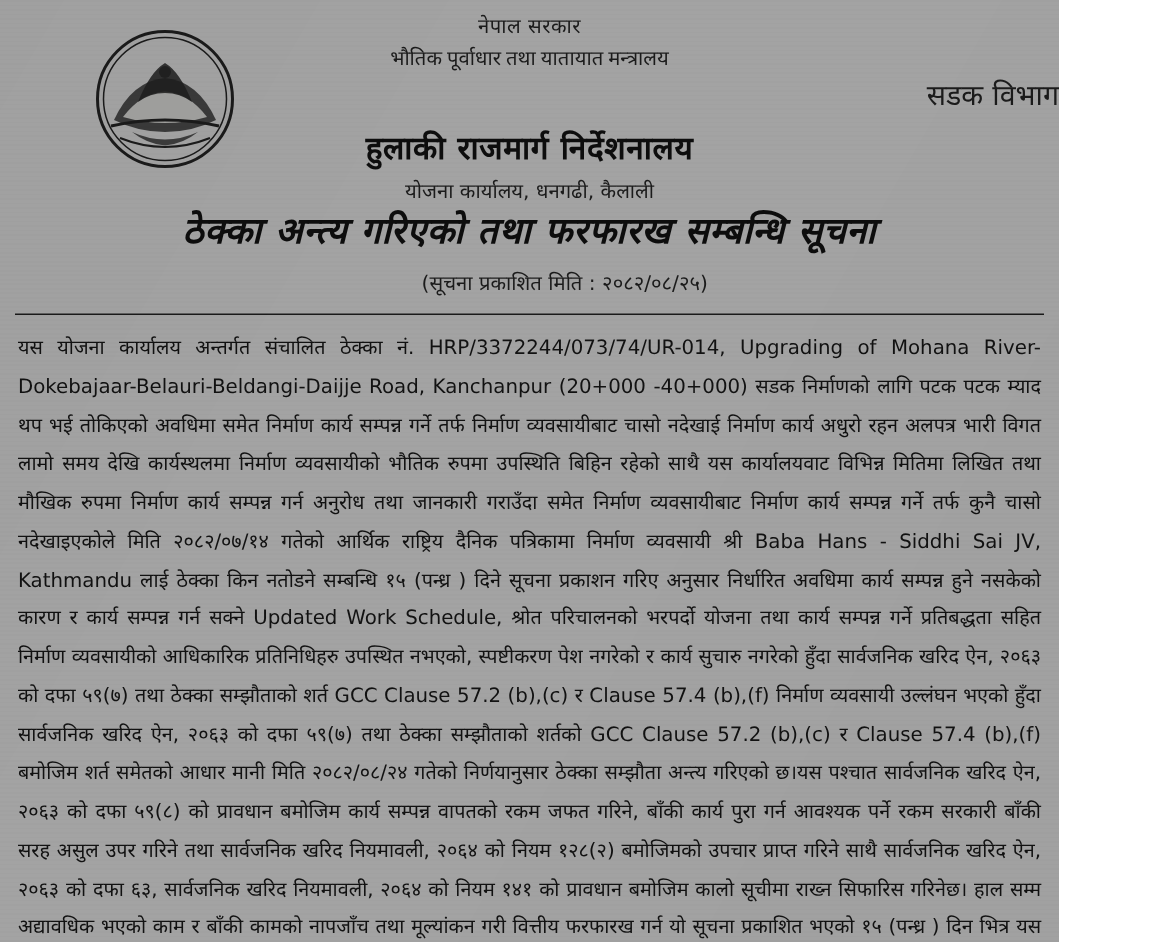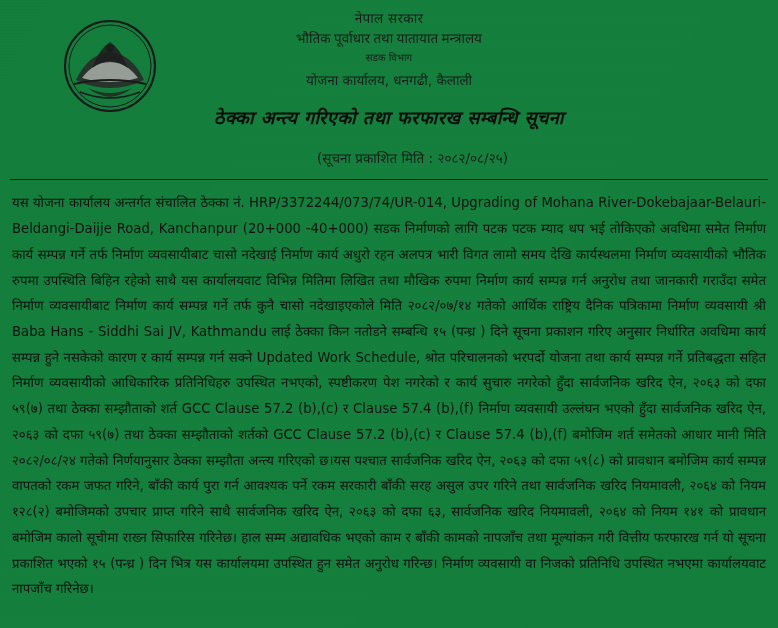--- a/index.html
+++ b/index.html
@@ -5,23 +5,23 @@
   html, body {
     margin: 0;
     padding: 0;
     background: #ffffff;
   }
   body {
     font-family: "DejaVu Sans", sans-serif;
   }
   .page {
     position: relative;
-    width: 778px;
+    width: 706px;
     height: 628px;
-    background: #15803d;
+    background: #a3a3a3;
     overflow: hidden;
     box-sizing: border-box;
   }
   
   .paper-texture {
     position: absolute;
     inset: 0;
     pointer-events: none;
     background:
       repeating-linear-gradient(0deg, rgba(0,0,0,0.012) 0px, rgba(0,0,0,0.012) 1px, rgba(255,255,255,0) 1px, rgba(255,255,255,0) 3px),
@@ -47,49 +47,49 @@
     letter-spacing: 0.3px;
     line-height: 1.55;
   }
   .ministry-line {
     font-size: 13.5px;
     color: #1b1b1b;
     line-height: 1.55;
     font-family: Liberation Serif, serif;
   }
   .dept-line {
-    font-size: 10px;
+    font-size: 19px;
     color: #1b1b1b;
     line-height: 1.55;
+    text-align: right;
   }
   .directorate {
     font-size: 21px;
     font-weight: bold;
     color: #0d0d0d;
     margin-top: 5px;
     letter-spacing: 0.4px;
   }
   .office-line {
     font-size: 13.5px;
     color: #1b1b1b;
     margin-top: 6px;
     text-align: center;
   }
   .notice-title {
-    font-size: 18px;
+    font-size: 24px;
     font-weight: bold;
     font-style: italic;
     color: #0d0d0d;
-    margin-top: 16px;
     letter-spacing: 0.4px;
   }
   .notice-date {
     font-size: 13.5px;
     color: #1b1b1b;
-    margin-top: 20px;
+    margin-top: 10px;
     padding-left: 47px;
   }
   .rule {
     margin: 12px 10px 0 10px;
     border-top: 1.2px solid #1a1a1a;
   }
   .body-text {
     margin: 10px 12px 0 12px;
     font-size: 13.2px;
     line-height: 1.95;
@@ -119,20 +119,21 @@
         <path d="M26 70 Q48 80 70 70 Q60 78 48 79 Q36 78 26 70 Z" fill="#222" opacity="0.8"></path>
         <path d="M12 66 Q48 58 84 66" fill="none" stroke="#1a1a1a" stroke-width="2"></path>
         <path d="M18 74 Q48 86 78 74" fill="none" stroke="#1a1a1a" stroke-width="1.4"></path>
         <circle cx="48" cy="30" r="4" fill="#1a1a1a" opacity="0.7"></circle>
       </svg>
     </div>
 
     <div class="gov-line">नेपाल सरकार</div>
     <div class="ministry-line">भौतिक पूर्वाधार तथा यातायात मन्त्रालय</div>
     <div class="dept-line">सडक विभाग</div>
+    <div class="directorate">हुलाकी राजमार्ग निर्देशनालय</div>
     <div class="office-line">योजना कार्यालय, धनगढी, कैलाली</div>
 
     <div class="notice-title">ठेक्का अन्त्य गरिएको तथा फरफारख सम्बन्धि सूचना</div>
     <div class="notice-date">(सूचना प्रकाशित मिति : २०८२/०८/२५)</div>
   </div>
 
   <div class="rule"></div>
 
   <div class="body-text">
     <p>यस योजना कार्यालय अन्तर्गत संचालित ठेक्का नं. HRP/3372244/073/74/UR-014, Upgrading of Mohana River-Dokebajaar-Belauri-Beldangi-Daijje Road, Kanchanpur (20+000 -40+000) सडक निर्माणको लागि पटक पटक म्याद थप भई तोकिएको अवधिमा समेत निर्माण कार्य सम्पन्न गर्ने तर्फ निर्माण व्यवसायीबाट चासो नदेखाई निर्माण कार्य अधुरो रहन अलपत्र भारी विगत लामो समय देखि कार्यस्थलमा निर्माण व्यवसायीको भौतिक रुपमा उपस्थिति बिहिन रहेको साथै यस कार्यालयवाट विभिन्न मितिमा लिखित तथा मौखिक रुपमा निर्माण कार्य सम्पन्न गर्न अनुरोध तथा जानकारी गराउँदा समेत निर्माण व्यवसायीबाट निर्माण कार्य सम्पन्न गर्ने तर्फ कुनै चासो नदेखाइएकोले मिति २०८२/०७/१४ गतेको आर्थिक राष्ट्रिय दैनिक पत्रिकामा निर्माण व्यवसायी श्री Baba Hans - Siddhi Sai JV, Kathmandu लाई ठेक्का किन नतोडने सम्बन्धि १५ (पन्ध्र ) दिने सूचना प्रकाशन गरिए अनुसार निर्धारित अवधिमा कार्य सम्पन्न हुने नसकेको कारण र कार्य सम्पन्न गर्न सक्ने Updated Work Schedule, श्रोत परिचालनको भरपर्दो योजना तथा कार्य सम्पन्न गर्ने प्रतिबद्धता सहित निर्माण व्यवसायीको आधिकारिक प्रतिनिधिहरु उपस्थित नभएको, स्पष्टीकरण पेश नगरेको र कार्य सुचारु नगरेको हुँदा सार्वजनिक खरिद ऐन, २०६३ को दफा ५९(७) तथा ठेक्का सम्झौताको शर्त GCC Clause 57.2 (b),(c) र Clause 57.4 (b),(f) निर्माण व्यवसायी उल्लंघन भएको हुँदा सार्वजनिक खरिद ऐन, २०६३ को दफा ५९(७) तथा ठेक्का सम्झौताको शर्तको GCC Clause 57.2 (b),(c) र Clause 57.4 (b),(f) बमोजिम शर्त समेतको आधार मानी मिति २०८२/०८/२४ गतेको निर्णयानुसार ठेक्का सम्झौता अन्त्य गरिएको छ।यस पश्चात सार्वजनिक खरिद ऐन, २०६३ को दफा ५९(८) को प्रावधान बमोजिम कार्य सम्पन्न वापतको रकम जफत गरिने, बाँकी कार्य पुरा गर्न आवश्यक पर्ने रकम सरकारी बाँकी सरह असुल उपर गरिने तथा सार्वजनिक खरिद नियमावली, २०६४ को नियम १२८(२) बमोजिमको उपचार प्राप्त गरिने साथै सार्वजनिक खरिद ऐन, २०६३ को दफा ६३, सार्वजनिक खरिद नियमावली, २०६४ को नियम १४१ को प्रावधान बमोजिम कालो सूचीमा राख्न सिफारिस गरिनेछ। हाल सम्म अद्यावधिक भएको काम र बाँकी कामको नापजाँच तथा मूल्यांकन गरी वित्तीय फरफारख गर्न यो सूचना प्रकाशित भएको १५ (पन्ध्र ) दिन भित्र यस कार्यालयमा उपस्थित हुन समेत अनुरोध गरिन्छ। निर्माण व्यवसायी वा निजको प्रतिनिधि उपस्थित नभएमा कार्यालयवाट नापजाँच गरिनेछ।</p>

